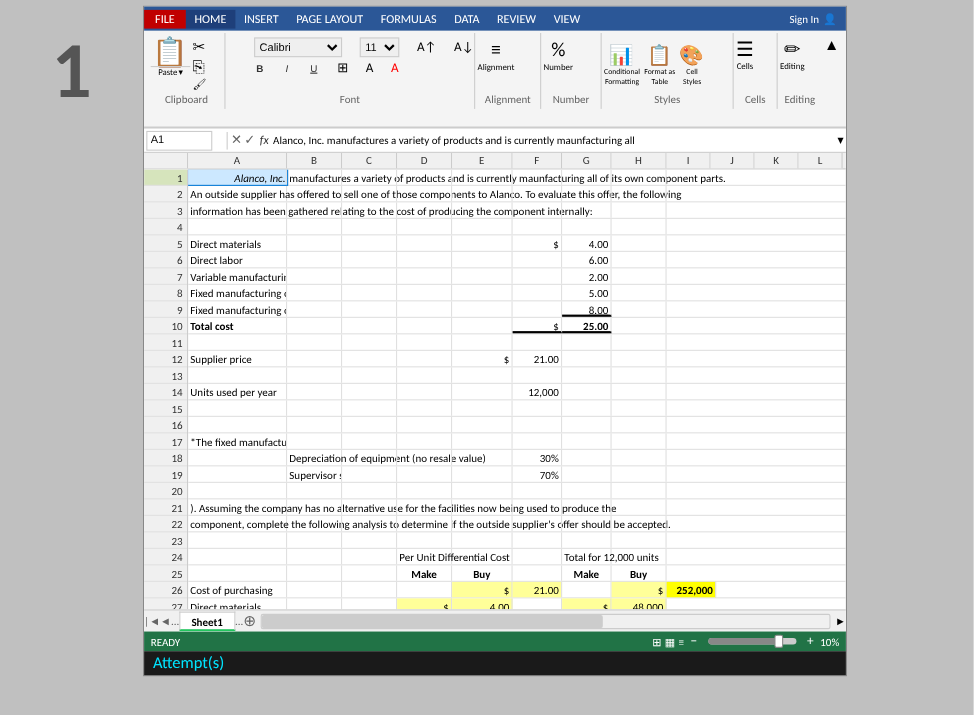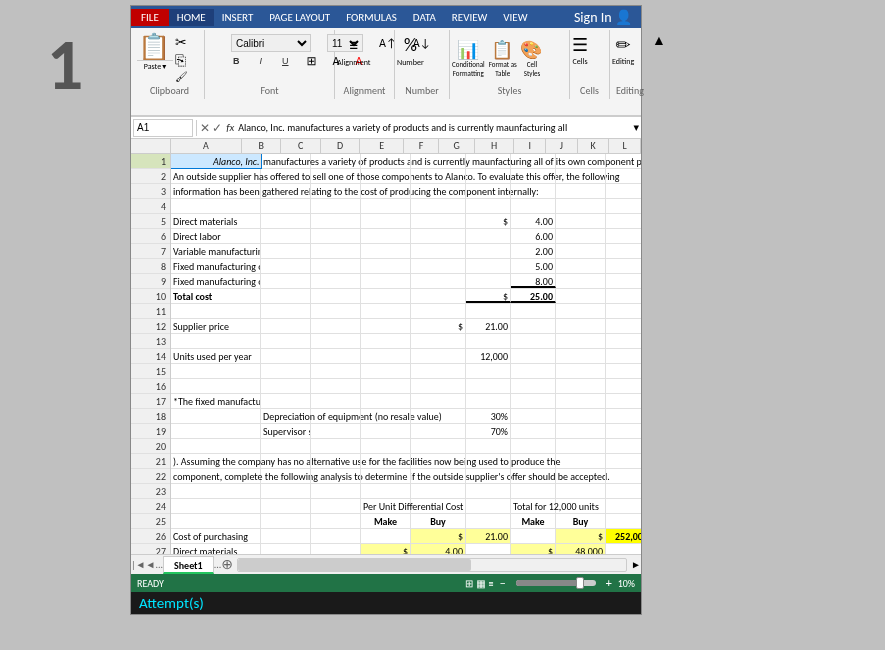--- a/index.html
+++ b/index.html
@@ -2,35 +2,35 @@
 <html><head>
   <meta charset="utf-8">
   <style>
     * { margin: 0; padding: 0; box-sizing: border-box; }
     body { background: #c0c0c0; font-family: 'Calibri', Arial, sans-serif; font-size: 11px; width: 885px; height: 650px; overflow: hidden; }
 
     .outer-container { width: 885px; height: 650px; background: #c0c0c0; display: flex; align-items: flex-start; }
 
     .slide-number { width: 130px; height: 100%; display: flex; align-items: flex-start; justify-content: center; padding-top: 20px; font-size: 72px; font-weight: bold; color: #555; }
 
-    .excel-window { width: 512px; height: 610px; background: white; border: 1px solid #888; display: flex; flex-direction: column; margin-top: 5px; }
+    .excel-window { width: 640px; height: 610px; background: white; border: 1px solid #888; display: flex; flex-direction: column; margin-top: 5px; }
 
     
     .menu-bar { display: flex; align-items: center; height: 22px; background: #2b5797; }
     .menu-item { color: white; font-size: 11px; padding: 2px 8px; cursor: pointer; }
     .menu-item.active { background: #1e3f7a; }
     .menu-item.file { background: #c00000; padding: 2px 10px; }
-    .sign-in { margin-left: auto; color: white; font-size: 14px; padding: 2px 8px; display: flex; align-items: center; gap: 4px; }
+    .sign-in { margin-left: auto; color: white; font-size: 10px; padding: 2px 8px; display: flex; align-items: center; gap: 4px; }
     .bold-btn { font-weight: bold; }
     .italic-btn { font-style: italic; }
     .underline-btn { text-decoration: underline; }
 
     
     .formula-bar { display: flex; align-items: center; border-bottom: 1px solid #ccc; height: 22px; background: white; padding: 0 2px; }
-    .cell-ref { width: 60px; height: 18px; border: 1px solid #ccc; font-size: 10px; padding: 1px 3px; margin-right: 0; }
+    .cell-ref { width: 60px; height: 18px; border: 1px solid #ccc; font-size: 10px; padding: 1px 3px; margin-right: 10px; }
     .formula-divider { width: 1px; background: #ccc; height: 16px; margin: 0 3px; }
     .formula-btns { display: flex; gap: 2px; font-size: 12px; color: #666; }
     .formula-btns span { cursor: pointer; }
     .fx-label { font-size: 11px; color: #333; margin: 0 4px; font-style: italic; }
     .formula-content { flex: 1; font-size: 10px; overflow: hidden; white-space: nowrap; }
 
     
     .spreadsheet { flex: 1; overflow: hidden; position: relative; display: flex; flex-direction: column; }
     .col-headers { display: flex; background: #f0f0f0; border-bottom: 1px solid #ccc; }
     .row-col-corner { width: 40px; min-width: 40px; border-right: 1px solid #ccc; background: #f0f0f0; }

